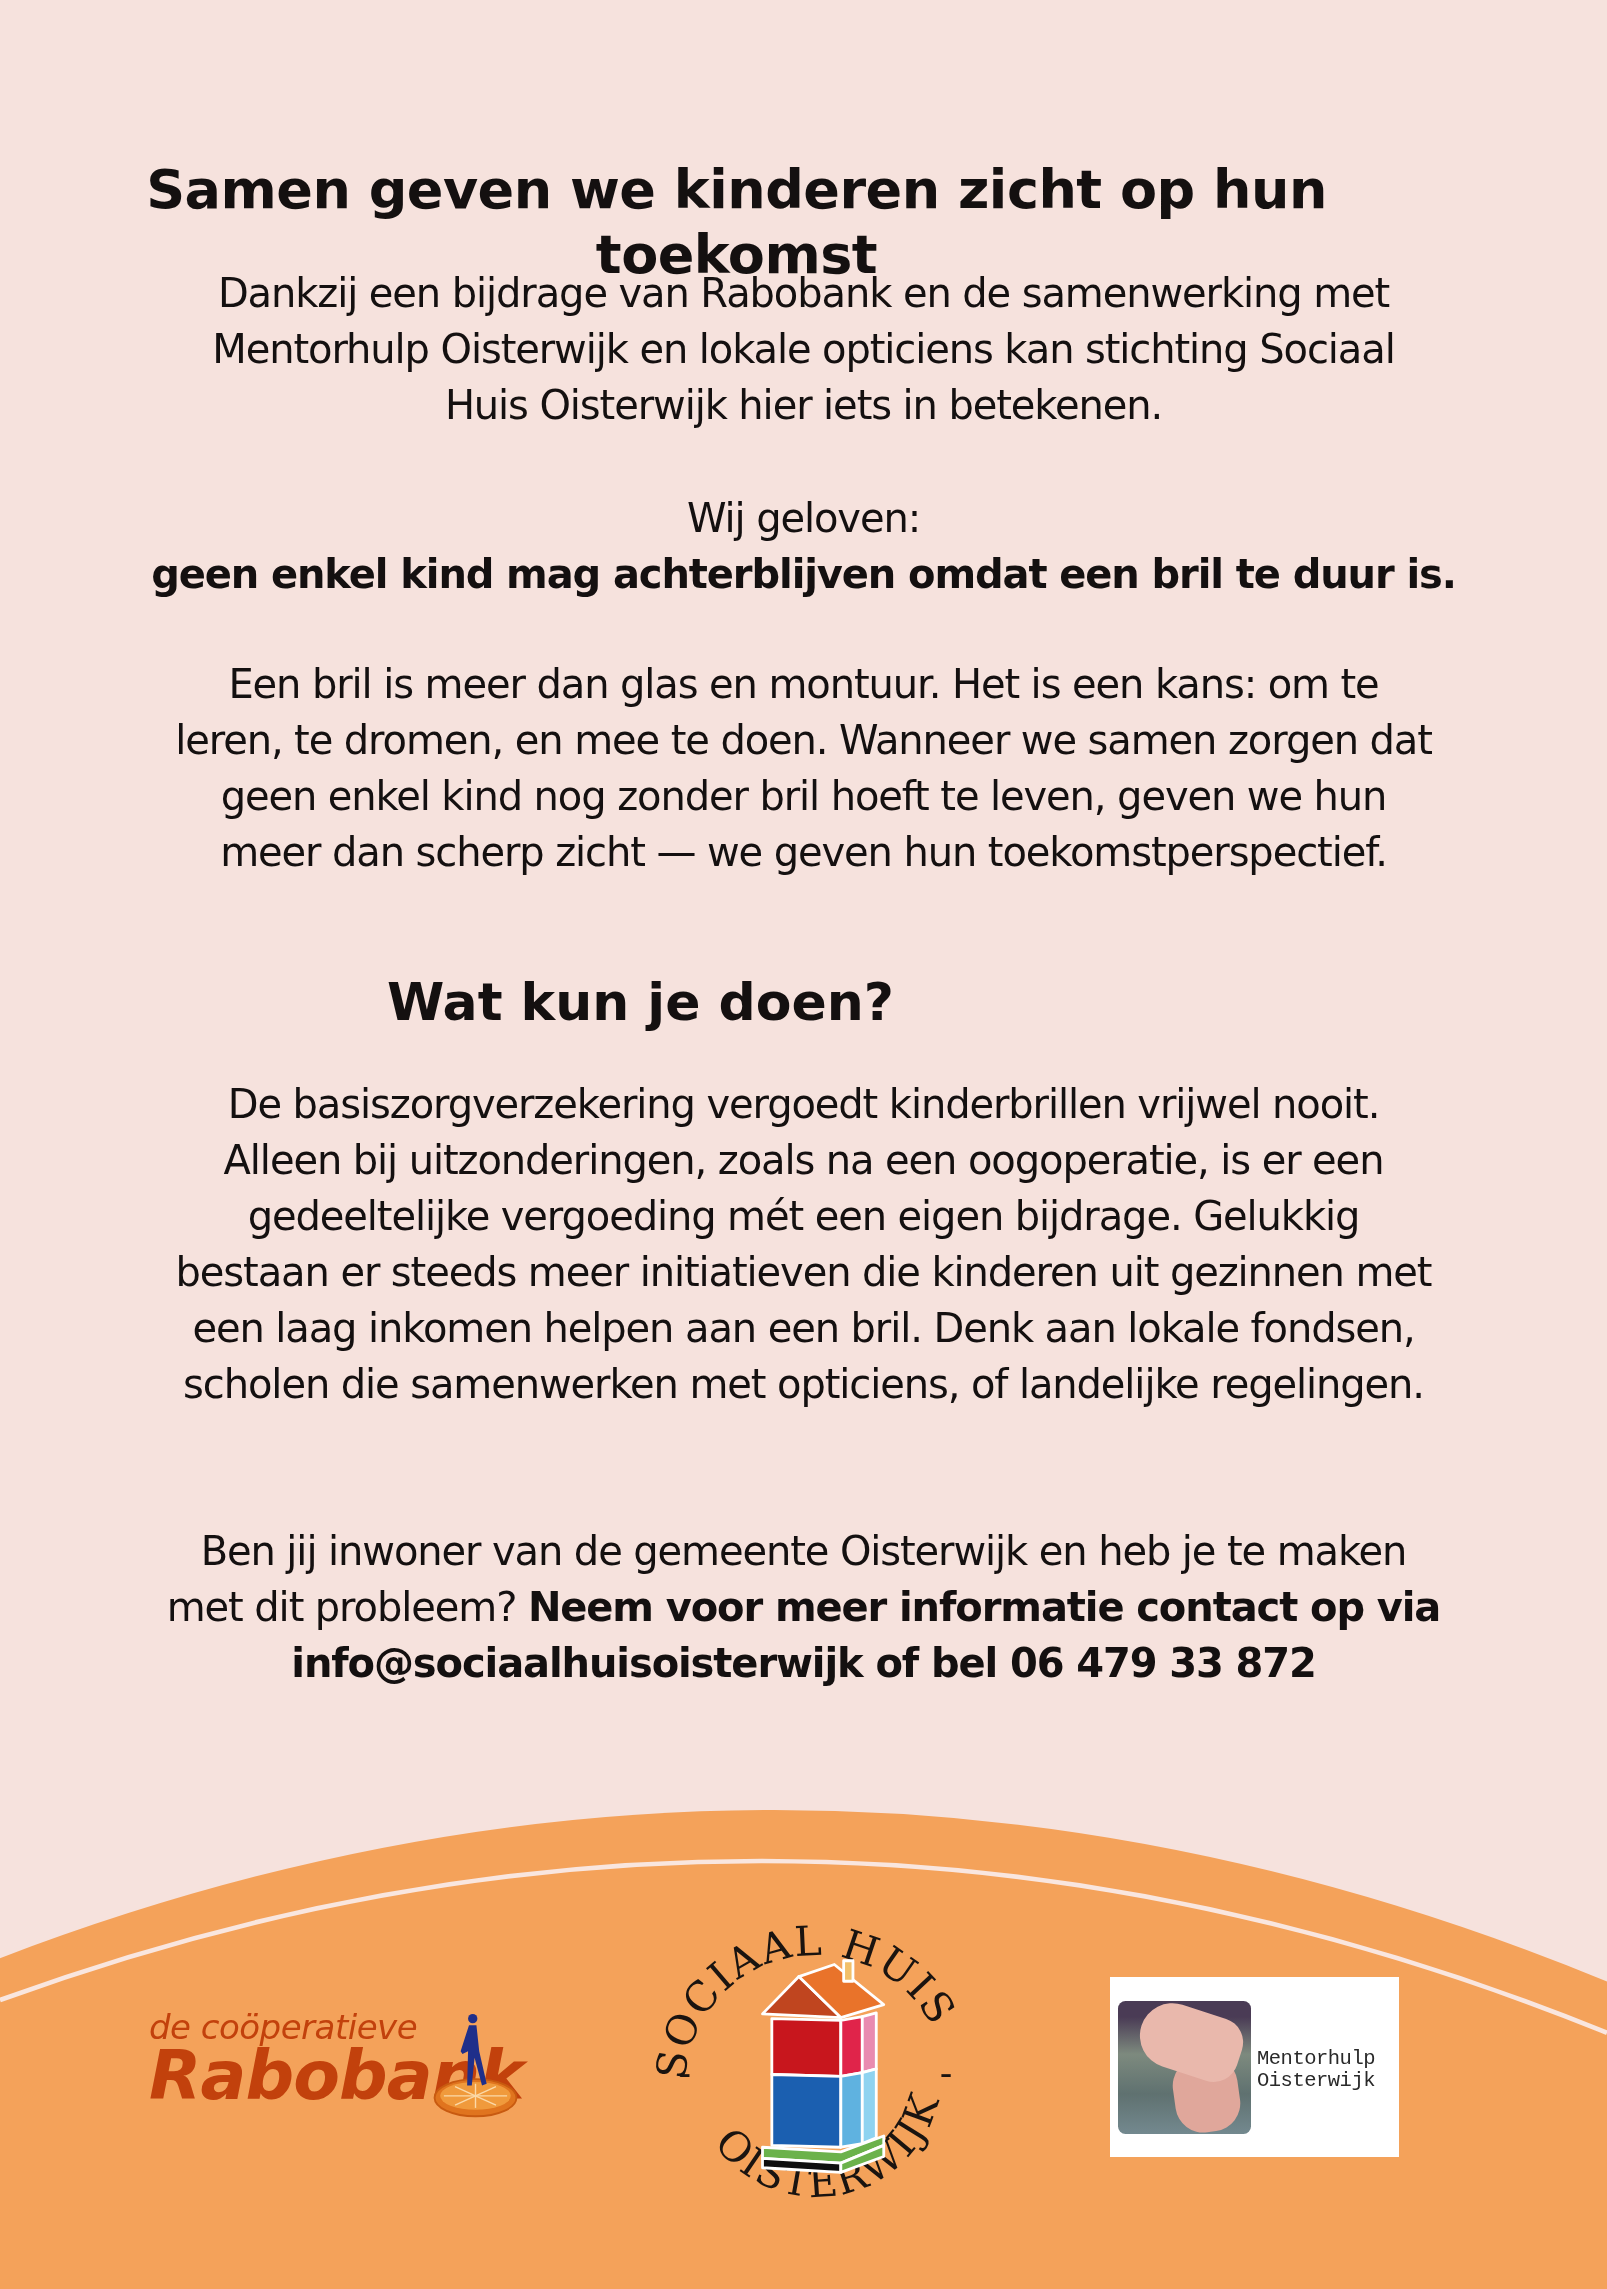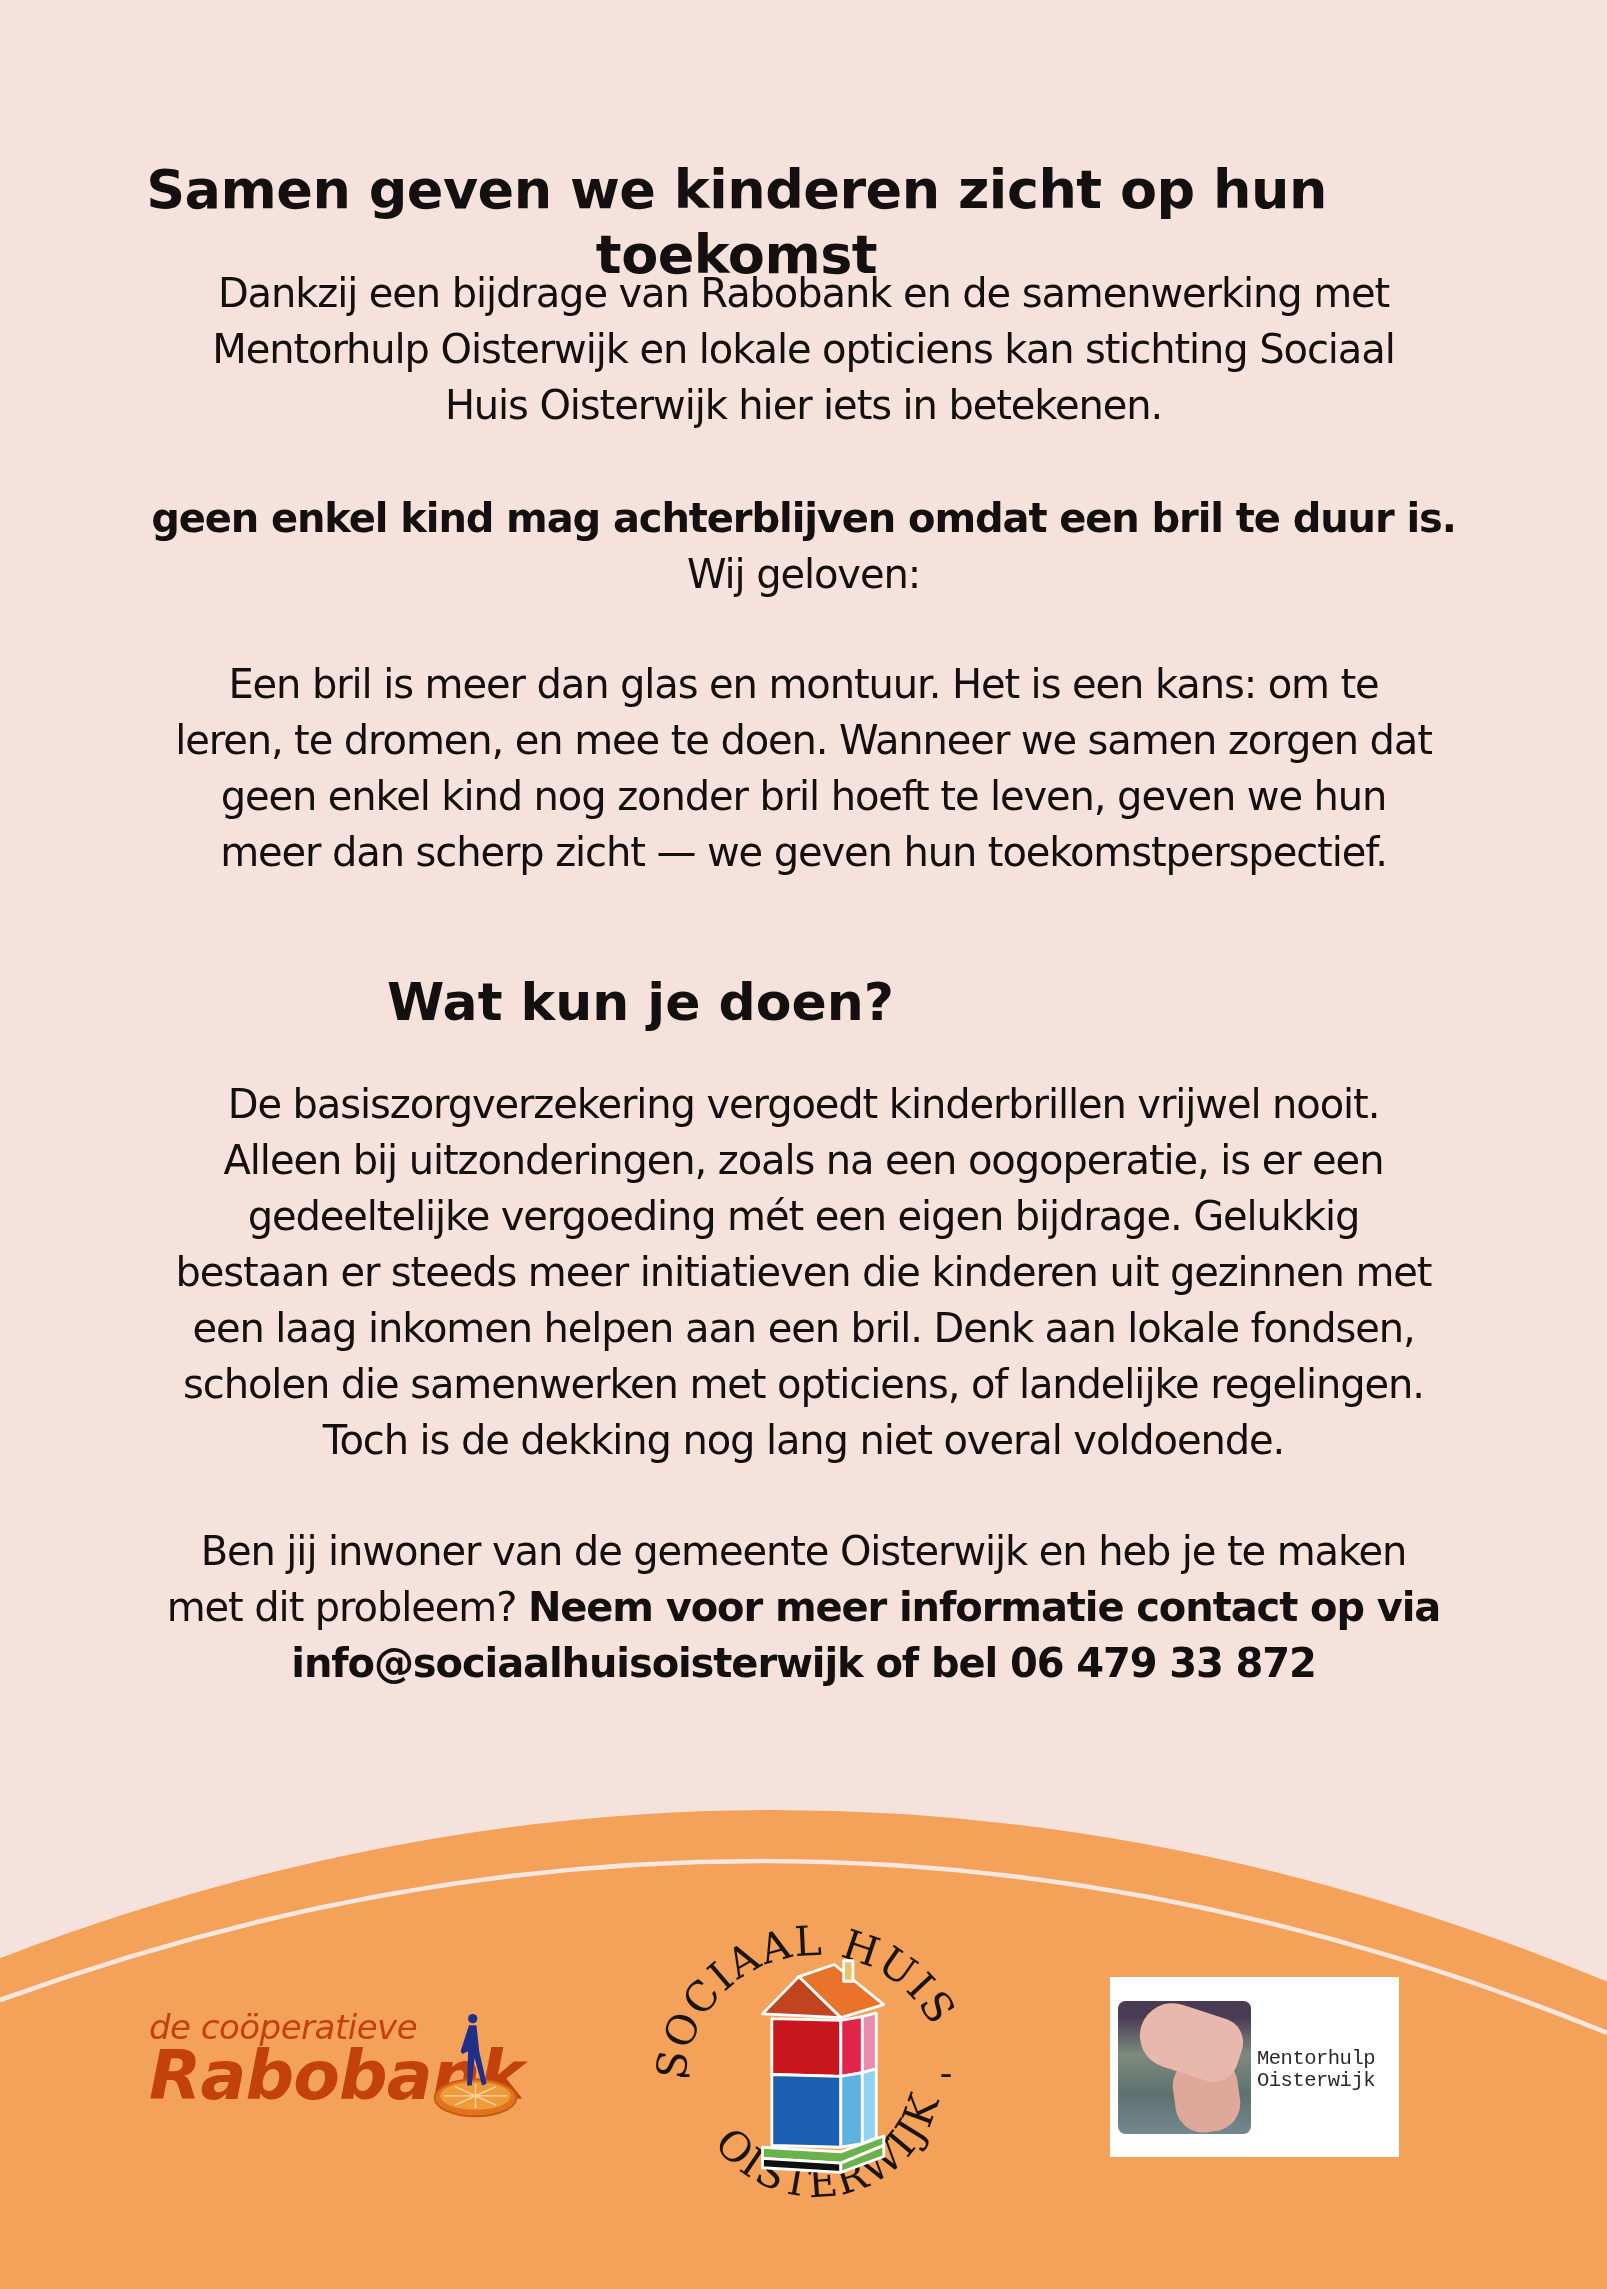--- a/index.html
+++ b/index.html
@@ -86,41 +86,40 @@
 
   <h1 class="h1">Samen geven we kinderen zicht op hun toekomst</h1>
 
   <p class="para p1">
     <span class="line">Dankzij een bijdrage van Rabobank en de samenwerking met</span>
     <span class="line">Mentorhulp Oisterwijk en lokale opticiens kan stichting Sociaal</span>
     <span class="line">Huis Oisterwijk hier iets in betekenen.</span>
   </p>
 
   <p class="para p2">
+    <span class="line">Wij geloven:</span>
     <span class="line bold">geen enkel kind mag achterblijven omdat een bril te duur is.</span>
-    <span class="line">Wij geloven:</span>
   </p>
 
   <p class="para p3">
     <span class="line">Een bril is meer dan glas en montuur. Het is een kans: om te</span>
     <span class="line">leren, te dromen, en mee te doen. Wanneer we samen zorgen dat</span>
     <span class="line">geen enkel kind nog zonder bril hoeft te leven, geven we hun</span>
     <span class="line">meer dan scherp zicht — we geven hun toekomstperspectief.</span>
   </p>
 
   <h2 class="h2">Wat kun je doen?</h2>
 
   <p class="para p4">
     <span class="line">De basiszorgverzekering vergoedt kinderbrillen vrijwel nooit.</span>
     <span class="line">Alleen bij uitzonderingen, zoals na een oogoperatie, is er een</span>
     <span class="line">gedeeltelijke vergoeding mét een eigen bijdrage. Gelukkig</span>
     <span class="line">bestaan er steeds meer initiatieven die kinderen uit gezinnen met</span>
     <span class="line">een laag inkomen helpen aan een bril. Denk aan lokale fondsen,</span>
     <span class="line">scholen die samenwerken met opticiens, of landelijke regelingen.</span>
-    <span class="line">Toch is de dekking nog lang niet overal voldoende.</span>
   </p>
 
   <p class="para p5">
     <span class="line">Ben jij inwoner van de gemeente Oisterwijk en heb je te maken</span>
     <span class="line"><span>met dit probleem? </span><span class="bold">Neem voor meer informatie contact op via</span></span>
     <span class="line bold">info@sociaalhuisoisterwijk of bel 06 479 33 872</span>
   </p>
 </div>
 
 <svg class="footer-svg" width="1607" height="481" viewBox="0 0 1724 516">

